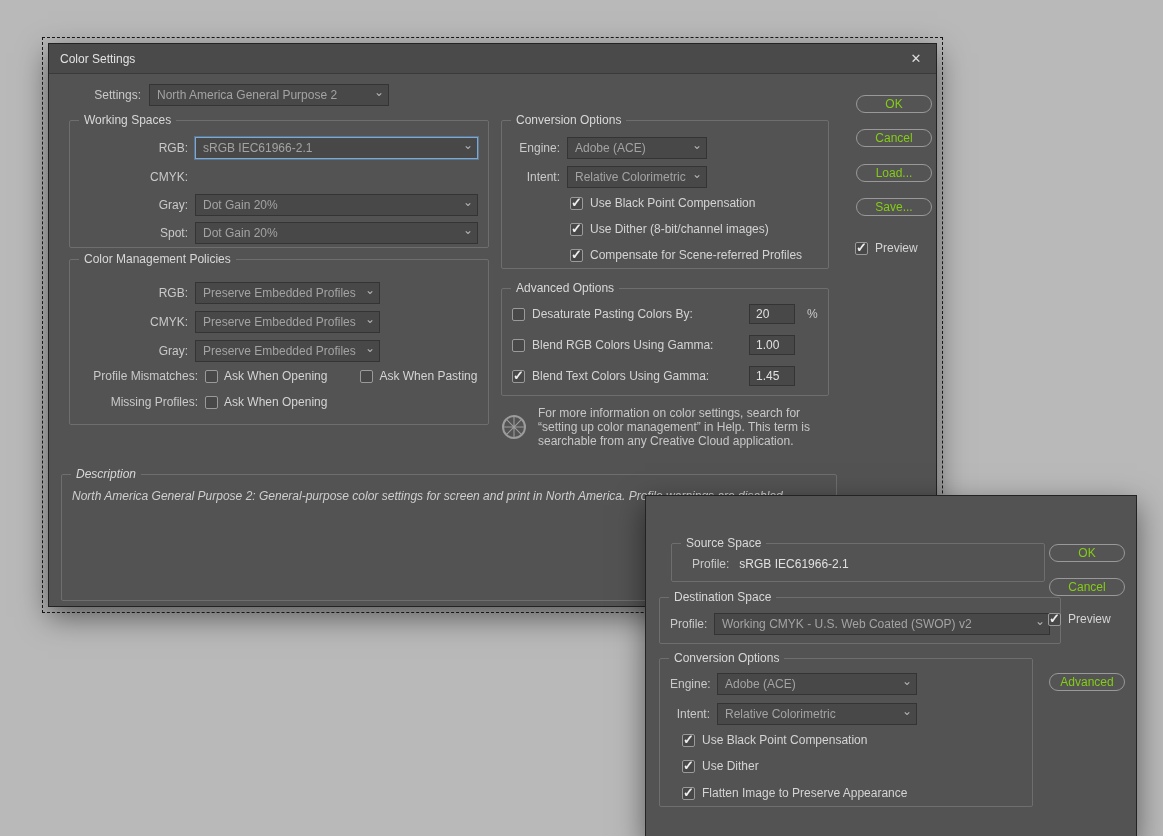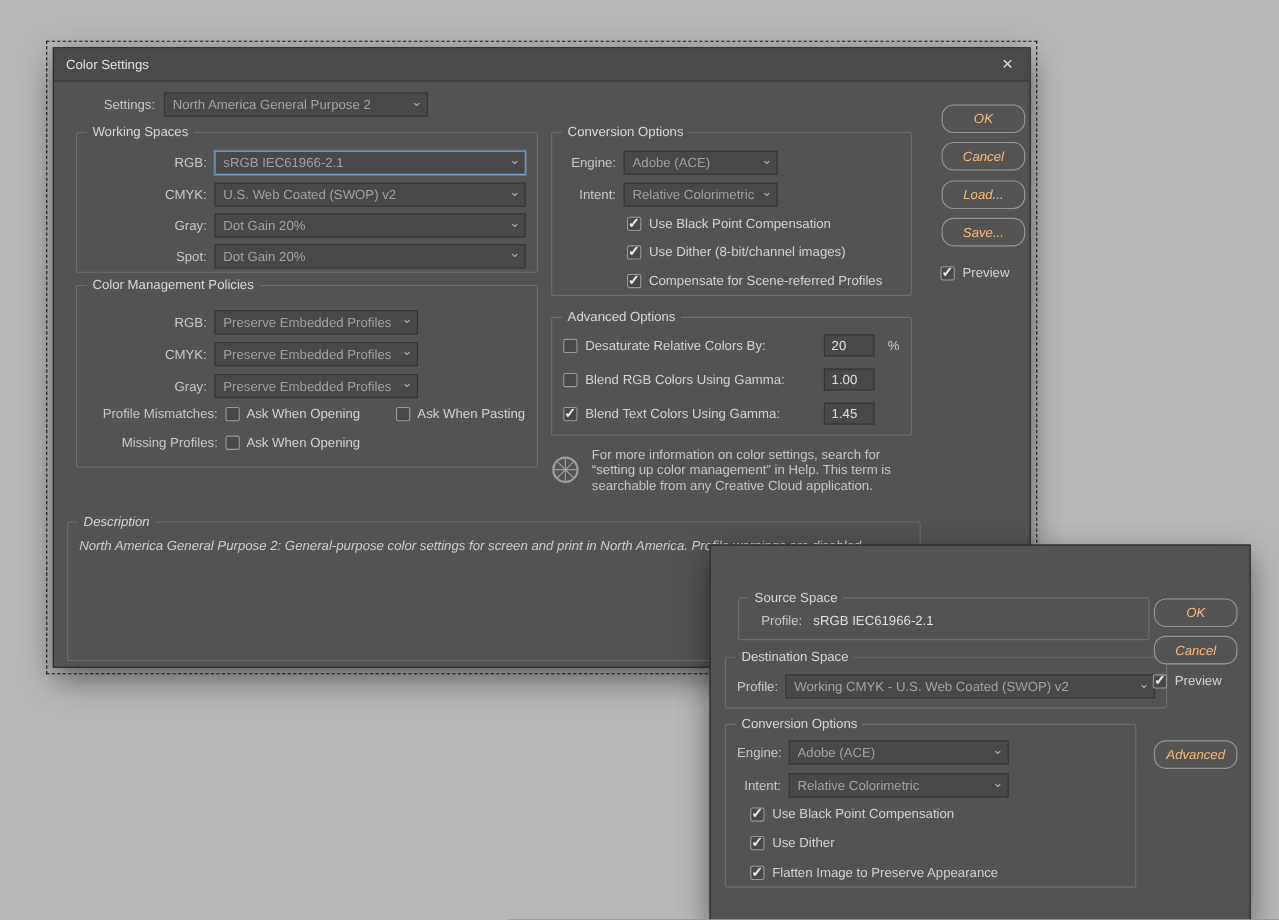--- a/index.html
+++ b/index.html
@@ -64,23 +64,23 @@
   }
   .cb.checked::after {
     content:"✓"; position:absolute; left:0px; top:-3px;
     font-size:13px; font-weight:bold; color:#eeeeee;
   }
   .cbrow { position:absolute; display:flex; align-items:center; gap:7px; height:16px; }
   .cbl { color:#d4d4d4; white-space:nowrap; }
   .cbpair { display:flex; align-items:center; gap:6px; }
 
   .btn {
-    position:absolute; width:76px; height:26px;
+    position:absolute; width:76px; height:18px;
     border:1px solid #999999; border-radius:11px; background:#545454;
-    display:flex; align-items:center; justify-content:center; color:#fdba74;font-style:italic;
+    display:flex; align-items:center; justify-content:center; color:#84cc16;
   }
 
   .settings-row { position:absolute; left:28px; top:40px; display:flex; align-items:center; gap:8px; }
 
   .info { position:absolute; left:452px; top:362px; width:350px; display:flex; gap:11px; }
   .info-icon { flex:none; margin-top:8px; }
   .info-text { color:#c7c7c7; line-height:14px; }
   .info-text span { display:block; }
 
   .desc-text { position:absolute; left:10px; top:14px; right:12px; color:#cfcfcf; }
@@ -110,24 +110,20 @@
       <span class="grp-title">Working Spaces</span>
       <div class="frow" style="top:16px;">
         <span class="lbl w108">RGB:</span>
         <div class="dd flex1 focus">
           <span class="dd-val">sRGB IEC61966-2.1</span>
           <span class="chev"></span>
         </div>
       </div>
       <div class="frow" style="top:45px;">
         <span class="lbl w108">CMYK:</span>
-        <div class="dd flex1">
-          <span class="dd-val">U.S. Web Coated (SWOP) v2</span>
-          <span class="chev"></span>
-        </div>
       </div>
       <div class="frow" style="top:73px;">
         <span class="lbl w108">Gray:</span>
         <div class="dd flex1">
           <span class="dd-val">Dot Gain 20%</span>
           <span class="chev"></span>
         </div>
       </div>
       <div class="frow" style="top:101px;">
         <span class="lbl w108">Spot:</span>
@@ -208,21 +204,21 @@
       <div class="cbrow" style="left:68px; top:126px;">
         <span class="cb checked"></span>
         <span class="cbl">Compensate for Scene-referred Profiles</span>
       </div>
     </div>
 
     <div class="grp" style="left:452px; top:244px; width:328px; height:108px;">
       <span class="grp-title">Advanced Options</span>
       <div class="frow" style="top:14px;">
         <span class="cb"></span>
-        <span class="cbl" style="flex:1;">Desaturate Relative Colors By:</span>
+        <span class="cbl" style="flex:1;">Desaturate Pasting Colors By:</span>
         <div class="valbox">20</div>
         <span class="suffix">%</span>
       </div>
       <div class="frow" style="top:45px;">
         <span class="cb"></span>
         <span class="cbl" style="flex:1;">Blend RGB Colors Using Gamma:</span>
         <div class="valbox">1.00</div>
         <span class="suffix"></span>
       </div>
       <div class="frow" style="top:76px;">

